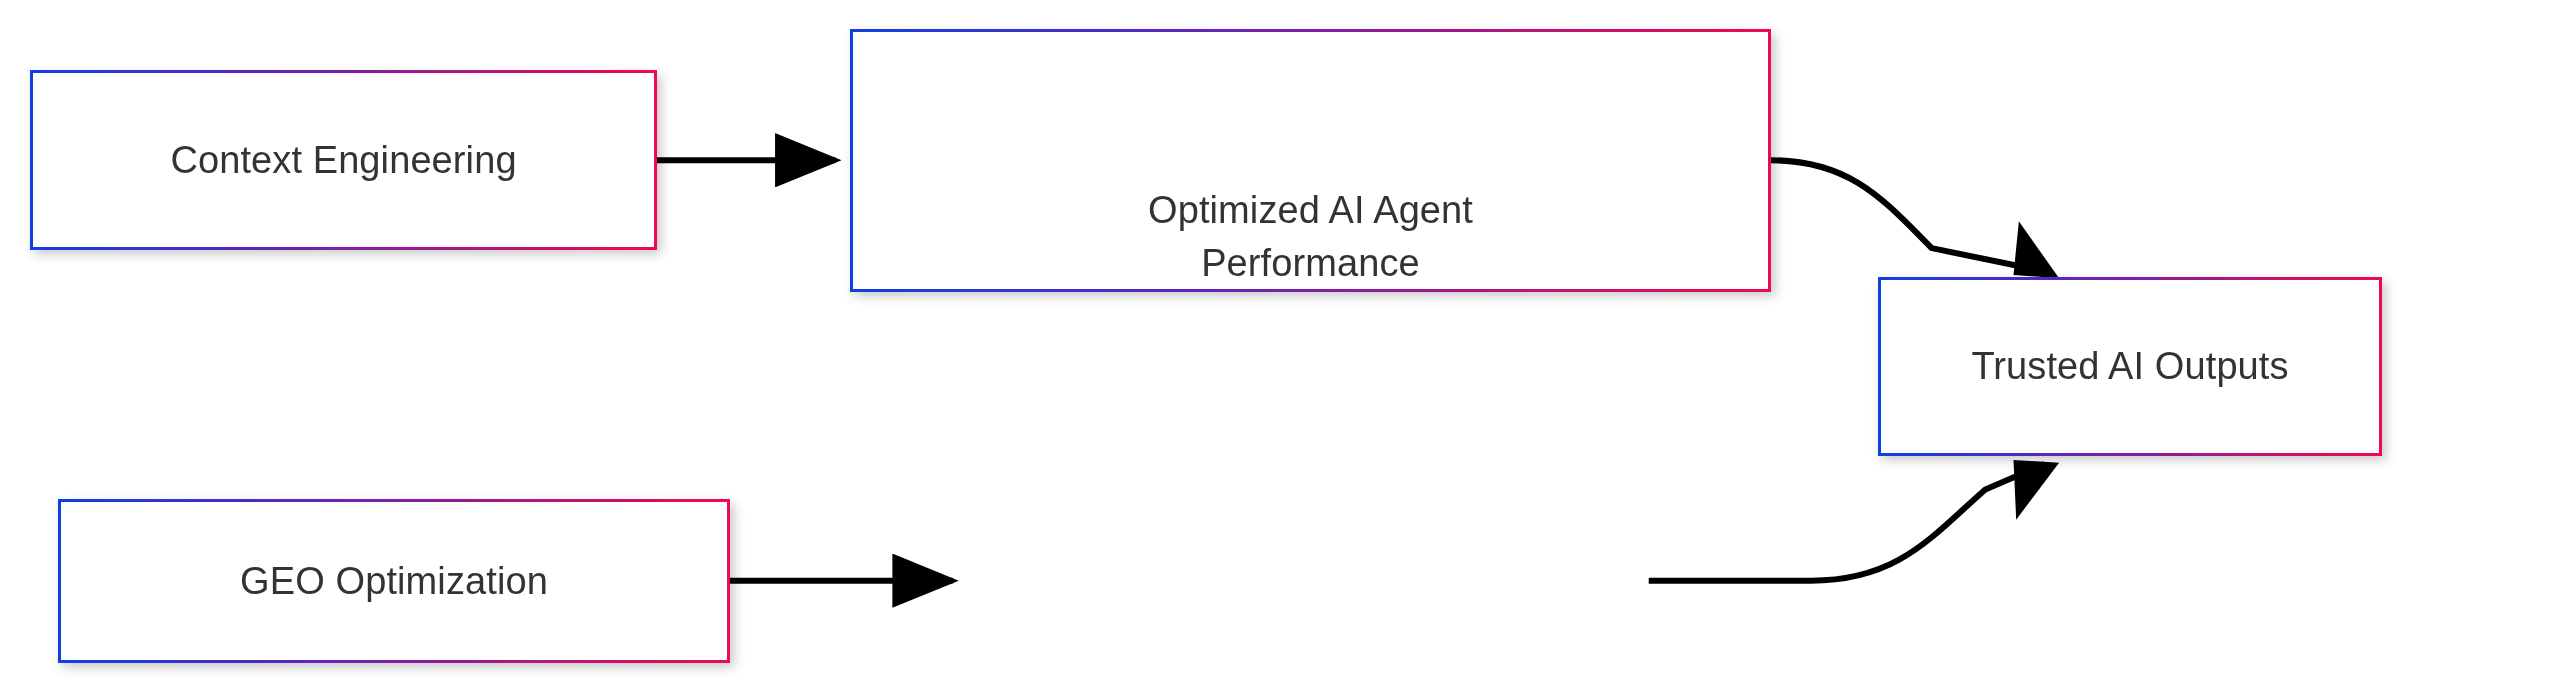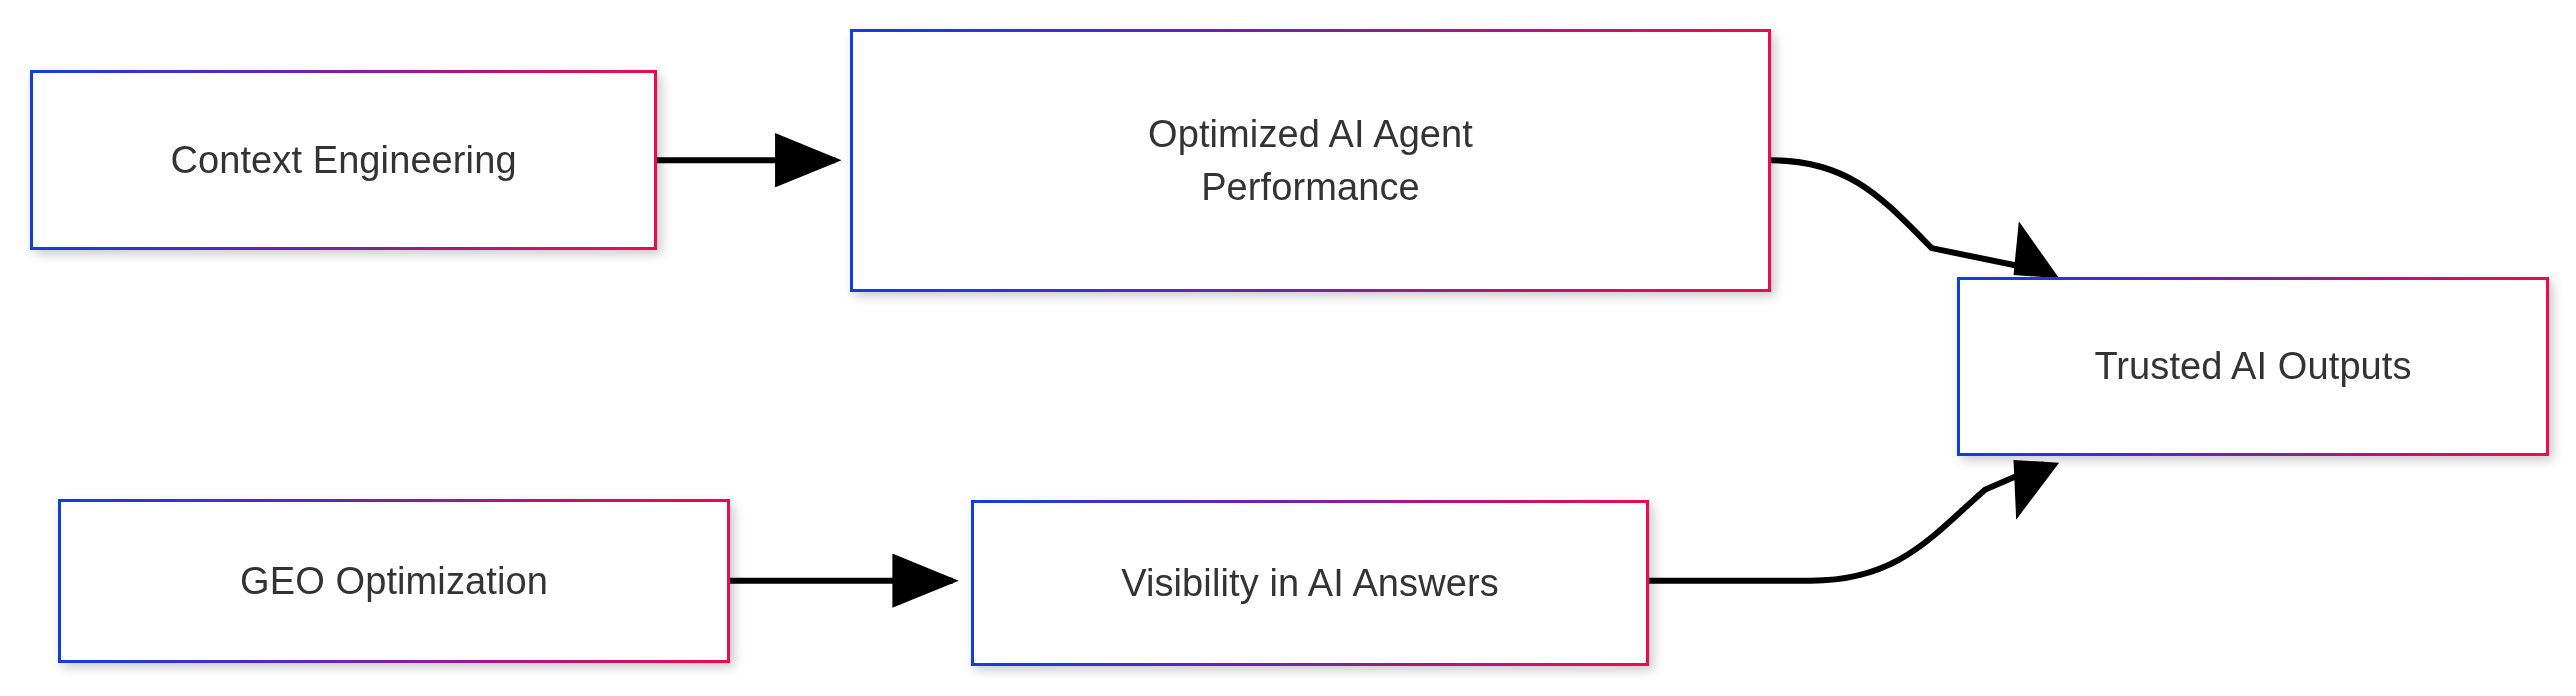--- a/index.html
+++ b/index.html
@@ -40,22 +40,22 @@
   .node-label {
     color: #333333;
     font-size: 38px;
     line-height: 1.38;
     font-weight: 400;
     letter-spacing: 0.1px;
     padding: 0 12px;
     white-space: pre-line;
   }
   #node-context-engineering { left: 30px;   top: 70px; width: 627px;  height: 180px; }
-  #node-optimized-performance { left: 850px; top: 29px;  width: 921px; height: 263px; }
-  #node-trusted-outputs     { left: 1957px; top: 277px; width: 592px;  height: 179px; }
+  #node-optimized-performance { left: 850px; top: 29px;  width: 921px; height: 263px; align-items: flex-end; }
+  #node-trusted-outputs     { left: 1878px; top: 277px; width: 504px;  height: 179px; }
   #node-geo-optimization    { left: 58px;   top: 499px; width: 672px;  height: 164px; }
   #node-visibility-answers  { left: 971px; top: 500px; width: 678px; height: 166px; }
 </style>
 </head>
 <body>
 
 <div id="stage">
 
   <svg id="edge-layer" viewBox="0 0 3840 1038" width="2576" height="696" xmlns="http://www.w3.org/2000/svg">
     <defs>
@@ -93,18 +93,15 @@
   </div>
 
   <div class="node" id="node-trusted-outputs">
     <span class="node-label">Trusted AI Outputs</span>
   </div>
 
   <div class="node" id="node-geo-optimization">
     <span class="node-label">GEO Optimization</span>
   </div>
 
-  <div class="node" id="node-visibility-answers">
-    <span class="node-label">Visibility in AI Answers</span>
-  </div>
 
 </div>
 
 
 </body></html>

